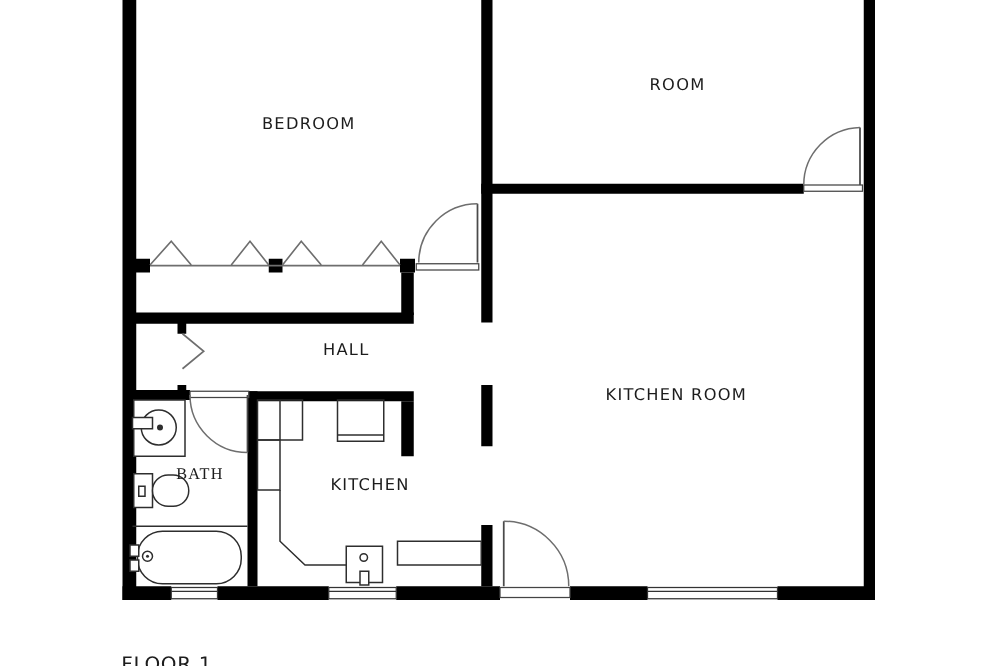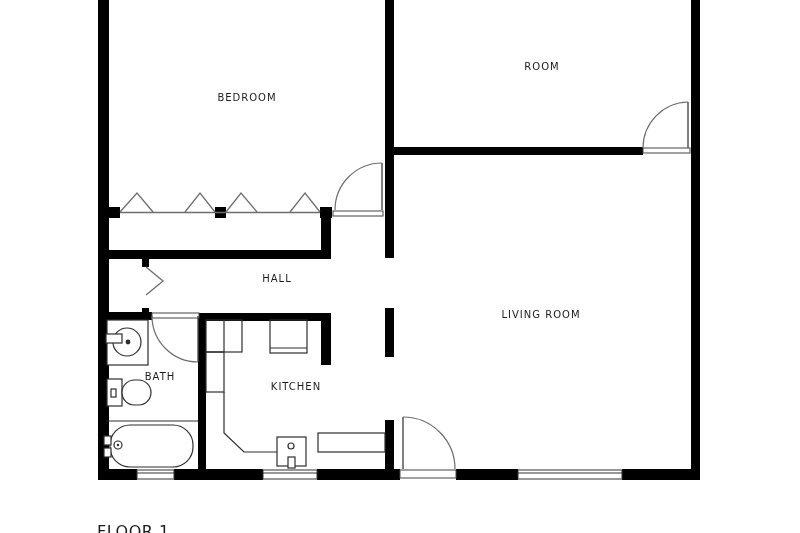--- a/index.html
+++ b/index.html
@@ -3,21 +3,21 @@
 <meta charset="utf-8">
 <style>
   html,body{margin:0;padding:0;background:#ffffff;}
   #stage{
     position:relative;width:800px;height:533px;overflow:hidden;
     background:#ffffff;font-family:"DejaVu Sans","Liberation Sans",sans-serif;
   }
   #plan-svg{position:absolute;left:0;top:0;}
   .room-label{
     position:absolute;transform:translateX(-50%);
-    font-size:10px;letter-spacing:1px;color:#1c1c1c;white-space:nowrap;
+    font-size:13px;letter-spacing:1px;color:#1c1c1c;white-space:nowrap;
   }
   .floor-label{
     position:absolute;font-size:16px;letter-spacing:0.5px;color:#1c1c1c;white-space:nowrap;
   }
   .wall{fill:#000000;stroke:none;}
   .thin{stroke:#2e2e2e;stroke-width:1.2;fill:none;}
   .thinfill{stroke:#2e2e2e;stroke-width:1.2;fill:#ffffff;}
   .arc{stroke:#6e6e6e;stroke-width:1.2;fill:none;}
   .leaf{stroke:#4a4a4a;stroke-width:1.4;fill:none;}
   .zig{stroke:#6e6e6e;stroke-width:1.3;fill:none;}
@@ -144,18 +144,18 @@
     <g>
       <rect class="thinfill" x="277" y="437" width="29" height="29"></rect>
       <circle class="thin" cx="291" cy="446" r="3"></circle>
       <rect class="thinfill" x="288" y="457" width="7" height="11"></rect>
     </g>
   </svg>
 
   <div class="room-label" style="left:247px;top:92px;">BEDROOM</div>
   <div class="room-label" style="left:542px;top:61px;">ROOM</div>
   <div class="room-label" style="left:277px;top:273px;">HALL</div>
-  <div class="room-label" style="left:160px;top:371px;">BATH</div>
+  <div class="room-label" style="left:160px;top:371px;font-family:Liberation Serif, serif;">BATH</div>
   <div class="room-label" style="left:296px;top:381px;text-align:center;">KITCHEN</div>
-  <div class="room-label" style="left:541px;top:309px;">LIVING ROOM</div>
+  <div class="room-label" style="left:541px;top:309px;">KITCHEN ROOM</div>
 
   <div class="floor-label" style="left:97px;top:522px;">FLOOR 1</div>
 </div>
 
 </body></html>

